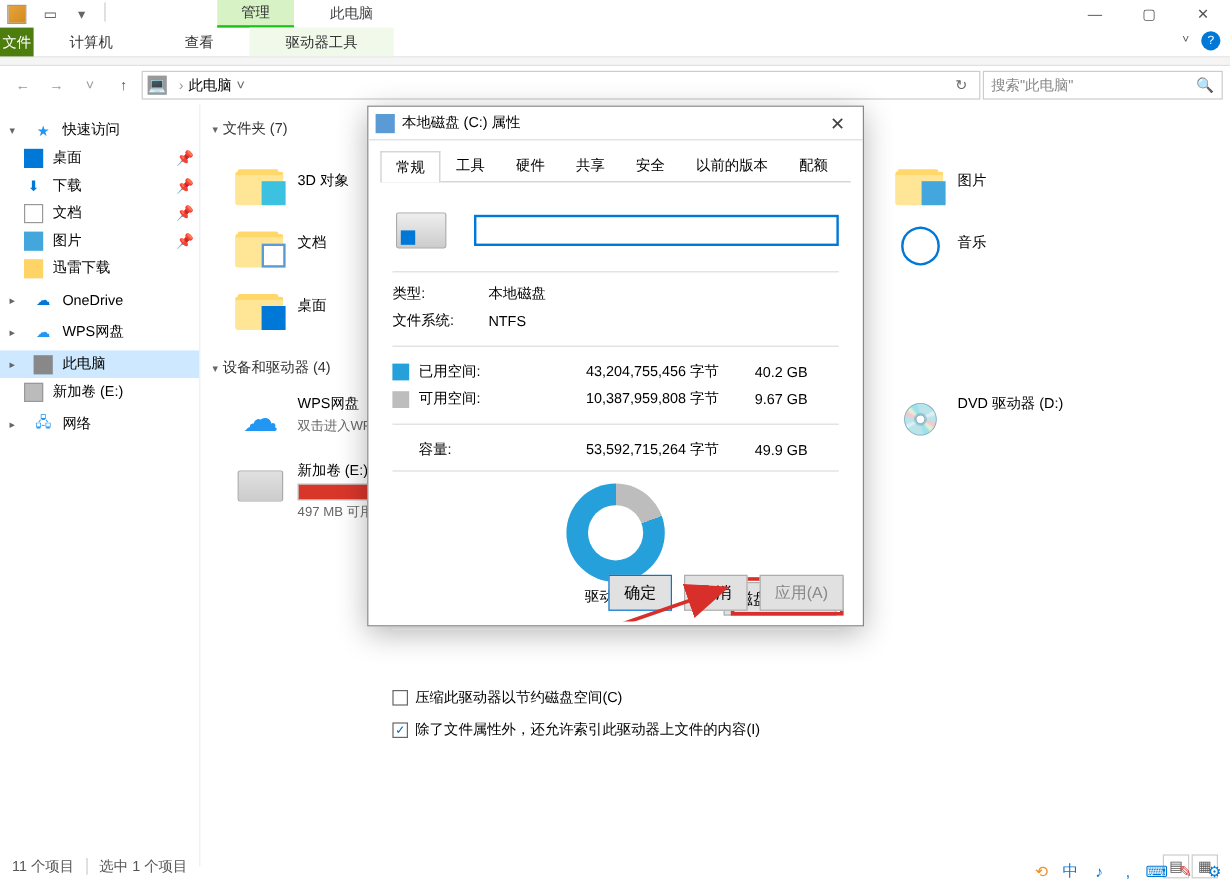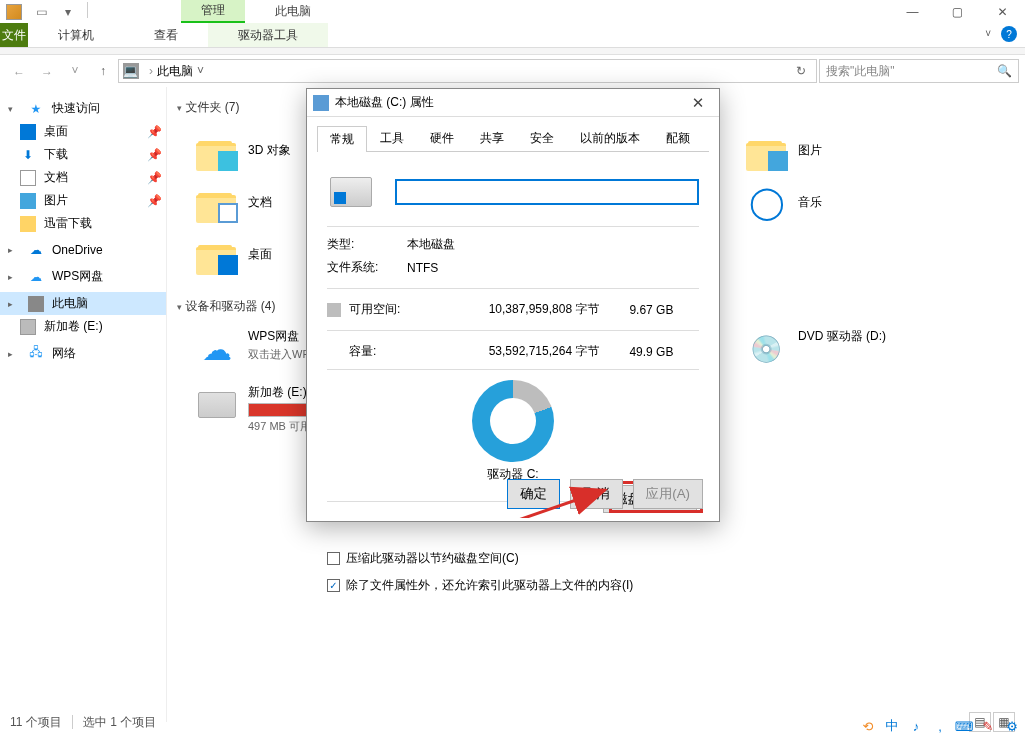--- a/index.html
+++ b/index.html
@@ -355,20 +355,25 @@
             <td>文件系统:</td>
             <td>NTFS</td>
             <td></td>
           </tr>
       <tr>
             <td colspan="3">
               <div class="dlg-hr"></div>
             </td>
           </tr>
       <tr>
+            <td><span class="swatch used"></span><span>已用空间:</span></td>
+            <td style="text-align:right;padding-right:30px">43,204,755,456 字节</td>
+            <td style="width:70px">40.2 GB</td>
+          </tr>
+      <tr>
             <td><span class="swatch free"></span><span>可用空间:</span></td>
             <td style="text-align:right;padding-right:30px">10,387,959,808 字节</td>
             <td>9.67 GB</td>
           </tr>
       <tr>
             <td colspan="3">
               <div class="dlg-hr"></div>
             </td>
           </tr>
       <tr>

